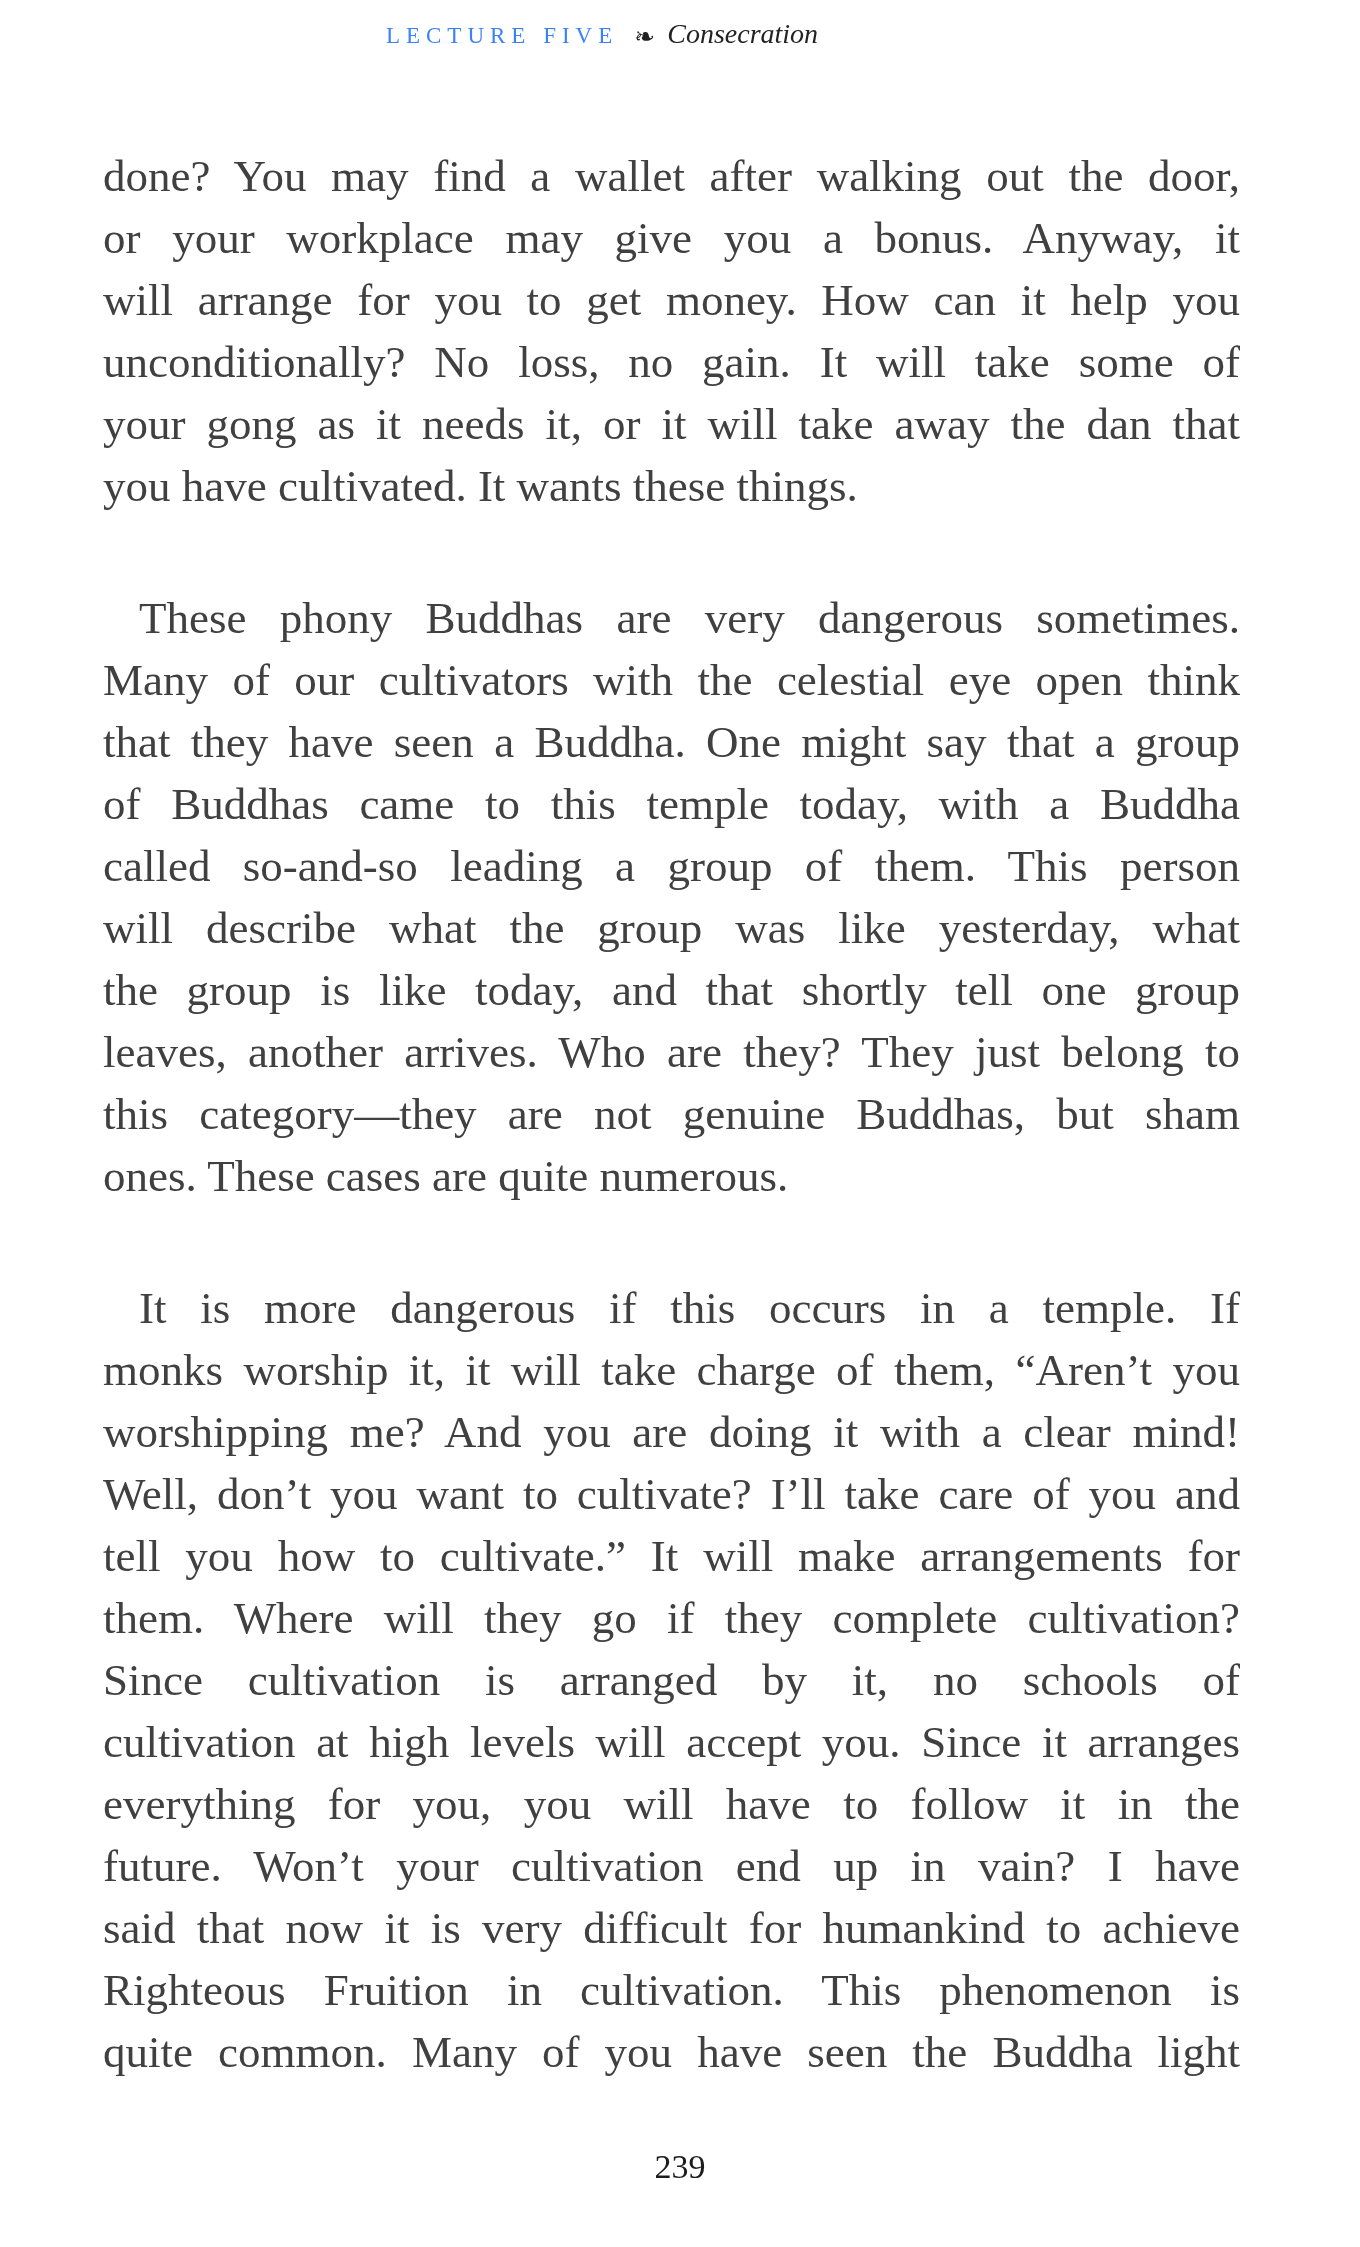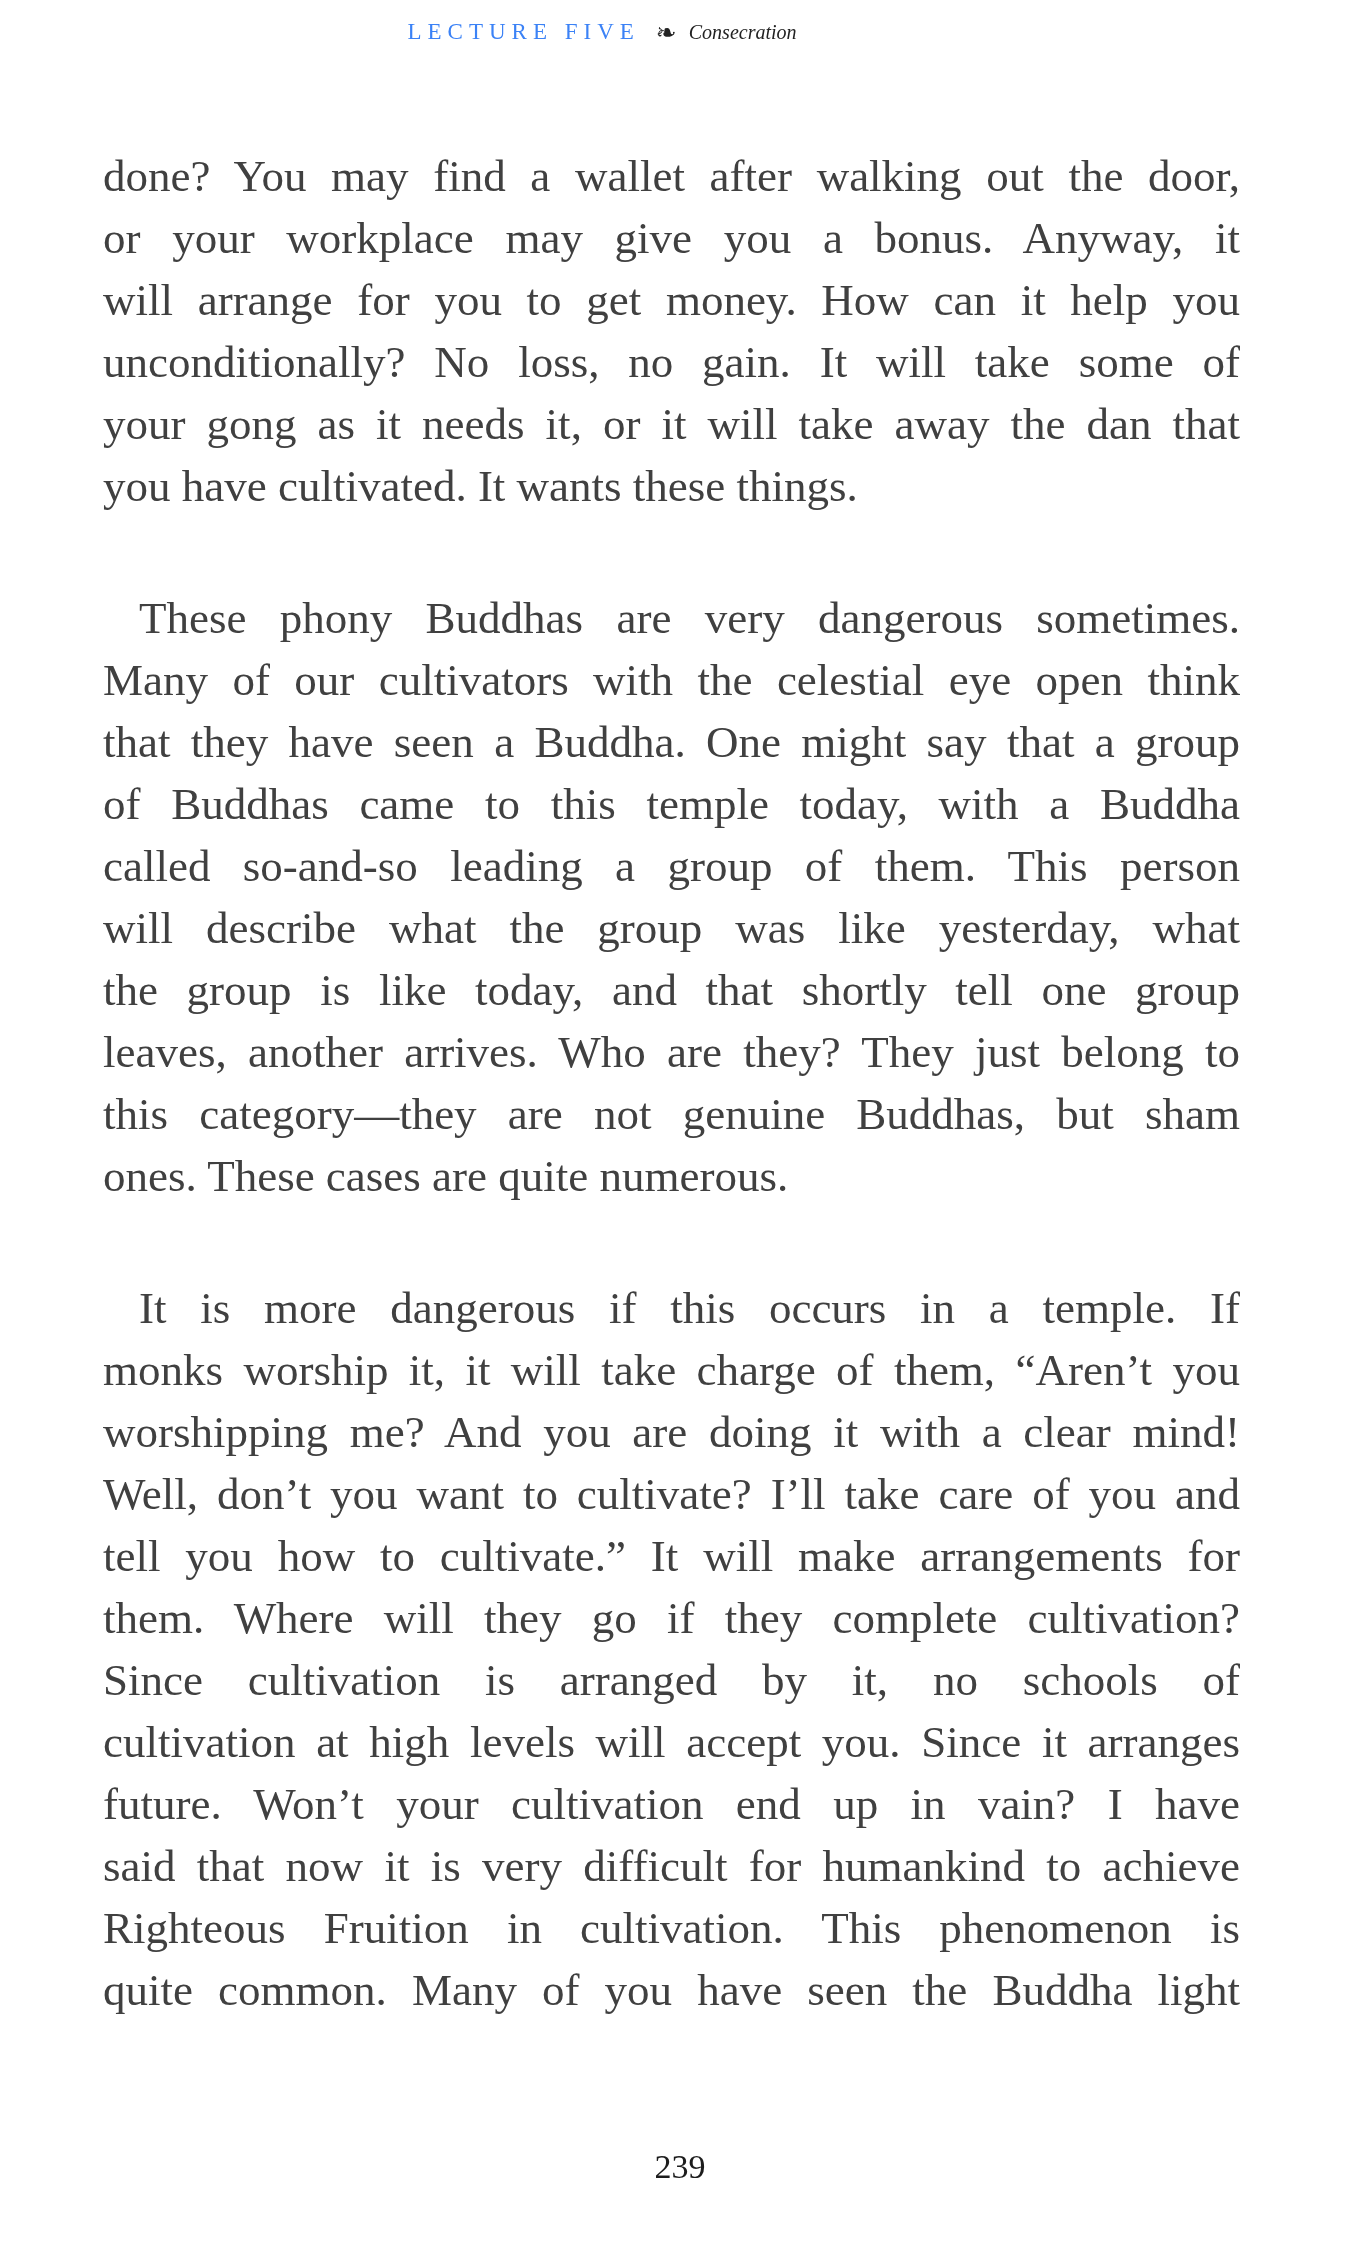--- a/index.html
+++ b/index.html
@@ -33,21 +33,21 @@
   }
   .ornament {
     font-family: "DejaVu Sans", sans-serif;
     font-size: 25px;
     margin: 0 8px 0 12px;
     color: #222222;
     vertical-align: -2px;
   }
   .chapter-title {
     font-style: italic;
-    font-size: 20px;
+    font-size: 28px;
     color: #222222;
     font-family: Liberation Serif, serif;
   }
   .text-block {
     position: absolute;
     top: 145px;
     left: 103px;
     width: 1137px;
     font-size: 45px;
     line-height: 62px;
@@ -120,20 +120,21 @@
       </div>
       <div class="para">
         <div class="tline indent">It is more dangerous if this occurs in a temple. If</div>
         <div class="tline">monks worship it, it will take charge of them, “Aren’t you</div>
         <div class="tline">worshipping me? And you are doing it with a clear mind!</div>
         <div class="tline">Well, don’t you want to cultivate? I’ll take care of you and</div>
         <div class="tline">tell you how to cultivate.” It will make arrangements for</div>
         <div class="tline">them. Where will they go if they complete cultivation?</div>
         <div class="tline">Since cultivation is arranged by it, no schools of</div>
         <div class="tline">cultivation at high levels will accept you. Since it arranges</div>
+        <div class="tline">everything for you, you will have to follow it in the</div>
         <div class="tline">future. Won’t your cultivation end up in vain? I have</div>
         <div class="tline">said that now it is very difficult for humankind to achieve</div>
         <div class="tline">Righteous Fruition in cultivation. This phenomenon is</div>
         <div class="tline">quite common. Many of you have seen the Buddha light</div>
       </div>
     </main>
 
   <footer class="folio">239</footer>
 
 </div>

